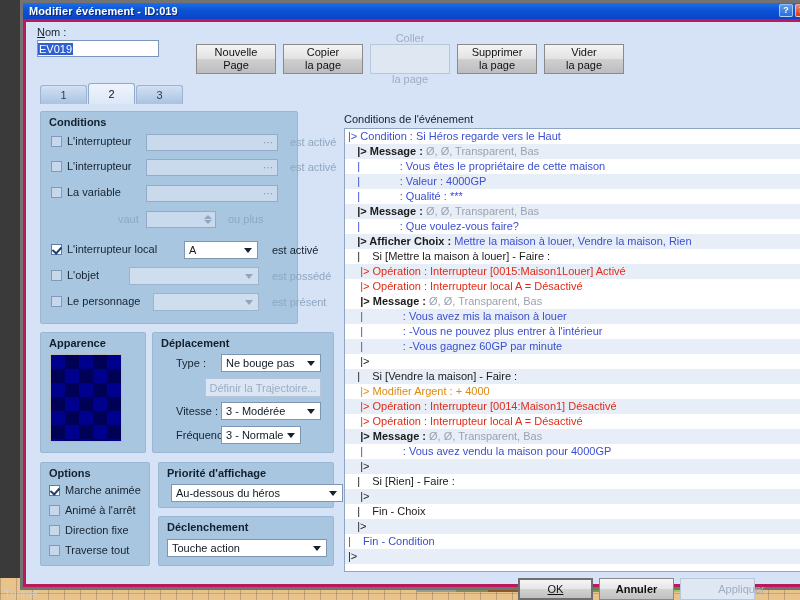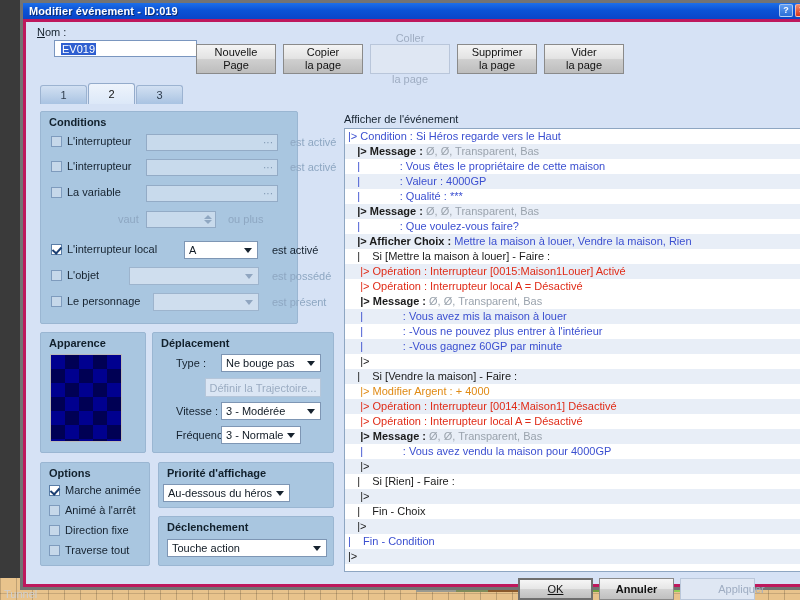--- a/index.html
+++ b/index.html
@@ -79,24 +79,24 @@
 
   
   #topstrip{position:absolute;left:0;top:0;width:788px;height:48px;}
   .lbl{color:#16222e;font-size:11px;}
   .ul{text-decoration:underline;}
   #nombox{
     position:absolute;left:11px;top:4px;width:145px;height:40px;
   }
   #nom-label{position:absolute;left:0;top:0;}
   #nom-input{
-    position:absolute;left:17px;top:14px;width:143px;height:17px;
+    position:absolute;left:0;top:14px;width:122px;height:17px;
     background:#ffffff;border:1px solid #7a96bf;
     box-sizing:border-box;font-size:11px;
-    display:flex;align-items:center;padding-left:6px;
+    display:flex;align-items:center;padding-left:0;
     color:#000;
   }
   #nom-value{background:#2f5fd0;color:#ffffff;padding:0 1px;font-size:11px;}
 
   .pgbtn{
     position:absolute;top:22px;width:80px;height:30px;
     background:linear-gradient(180deg,#f4f4f4 0%,#e3e3e3 48%,#cfcfcf 52%,#bdbdbd 100%);
     border:1px solid #8a8a8a;
     box-sizing:border-box;
     display:flex;flex-direction:column;align-items:center;justify-content:center;
@@ -418,35 +418,35 @@
         <span class="rowlabel">Direction fixe</span>
       </div>
       <div class="row" style="left:8px;top:81px;">
         <span class="cb"></span>
         <span class="rowlabel">Traverse tout</span>
       </div>
     </div>
 
     <div class="group" id="grp-priorite">
       <div class="gtitle">Priorité d'affichage</div>
-      <div class="combo" style="position:absolute;left:4px;top:21px;width:127px;">
+      <div class="combo" style="position:absolute;left:12px;top:21px;width:172px;">
         <span>Au-dessous du héros</span>
         <span class="arrow"></span>
       </div>
     </div>
 
     <div class="group" id="grp-declenchement">
       <div class="gtitle">Déclenchement</div>
       <div class="combo" style="position:absolute;left:8px;top:22px;width:160px;">
         <span>Touche action</span>
         <span class="arrow"></span>
       </div>
     </div>
 
-    <div id="cmd-label">Afficher de l'événement</div>
+    <div id="cmd-label">Conditions de l'événement</div>
     <div id="cmd-box">
         <div class="cmdrow c-blue">|&gt; Condition : Si Héros regarde vers le Haut</div>
         <div class="cmdrow alt"><span class="c-dark c-bold">   |&gt; Message : </span><span class="c-gray">Ø, Ø, Transparent, Bas</span></div>
         <div class="cmdrow c-blue">   |             : Vous êtes le propriétaire de cette maison</div>
         <div class="cmdrow alt c-blue">   |             : Valeur : 4000GP</div>
         <div class="cmdrow c-blue">   |             : Qualité : ***</div>
         <div class="cmdrow alt"><span class="c-dark c-bold">   |&gt; Message : </span><span class="c-gray">Ø, Ø, Transparent, Bas</span></div>
         <div class="cmdrow c-blue">   |             : Que voulez-vous faire?</div>
         <div class="cmdrow alt"><span class="c-dark c-bold">   |&gt; Afficher Choix : </span><span class="c-blue">Mettre la maison à louer, Vendre la maison, Rien</span></div>
         <div class="cmdrow c-dark">   |    Si [Mettre la maison à louer] - Faire :</div>

